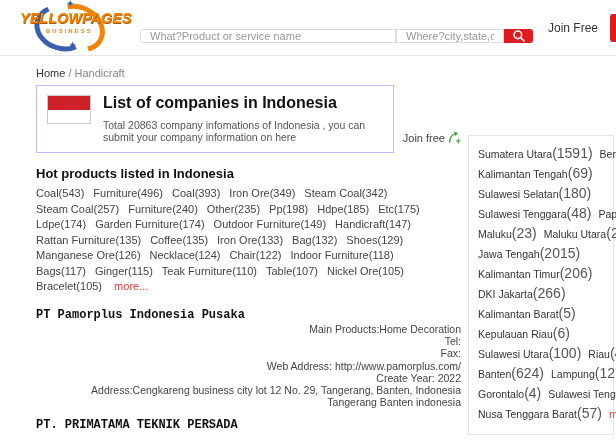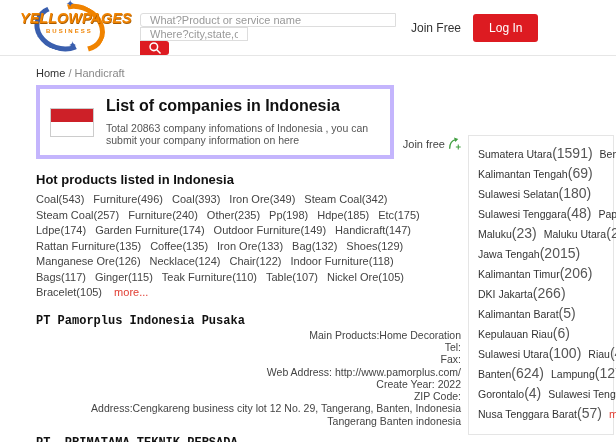--- a/index.html
+++ b/index.html
@@ -31,21 +31,21 @@
     border:5px solid transparent;border-right-color:var(--logo-orange);
     border-top-color:var(--logo-orange);border-radius:50%;transform:rotate(28deg);}
   .logo-text{position:absolute;left:12px;top:9px;font-style:italic;font-weight:bold;
     font-size:14.5px;color:var(--logo-orange);white-space:nowrap;
     text-shadow:0.5px 0.5px 0 #a85b00;}
   .logo-sub{position:absolute;left:38px;top:27px;font-size:6px;font-weight:bold;
     letter-spacing:2px;color:var(--logo-orange);}
   .logo-star-top{position:absolute;left:58px;top:-3px;color:var(--logo-blue);font-size:10px;}
   .logo-star-bot{position:absolute;left:60px;top:38px;color:var(--logo-blue);font-size:11px;}
 
-  .searchbar{display:flex;align-items:flex-start;height:30px;margin-left:6px;flex-shrink:0;flex-direction:column;}
+  .searchbar{display:flex;align-items:flex-end;height:30px;margin-left:6px;flex-shrink:0;}
   .searchbar input{
     border:1px solid #ddd;font-size:11px;padding:0 9px;color:#333;outline:none;
     font-family:"Liberation Sans", sans-serif;
   }
   .searchbar input::placeholder{color:#999;}
   .input-what{width:256px;border-radius:3px 0 0 3px;border-right:none;}
   .input-where{width:108px;border-radius:0;}
   .search-btn{
     width:29px;border:none;background:var(--accent);border-radius:0 3px 3px 0;
     display:flex;align-items:center;justify-content:center;cursor:pointer;flex-shrink:0;
@@ -62,22 +62,22 @@
   .breadcrumb .home{color:#333;}
 
   
   .main{display:flex;padding:6px 0 0 36px;}
   .col-left{width:425px;flex-shrink:0;}
   .col-right{width:146px;margin-left:7px;flex-shrink:0;margin-top:50px;}
 
   
   .title-row{display:flex;align-items:flex-end;}
   .title-box{
-    border:4px solid #c4b5fd;width:402px;padding:7px 10px 9px 10px;
-    display:flex;align-items:center;background:#fff;
+    border:1px solid #c4b5fd;width:402px;padding:7px 10px 9px 10px;
+    display:flex;align-items:flex-start;background:#fff;
   }
   .flag{width:44px;height:29px;border:1px solid #ccc;flex-shrink:0;margin-top:2px;}
   .flag-top{height:50%;background:var(--flag-red);}
   .flag-bottom{height:50%;background:#fff;}
   .title-texts{margin-left:12px;}
   .page-title{font-size:16px;font-weight:bold;color:#111;line-height:1.2;}
   .page-subtitle{font-size:10.5px;color:#555;margin-top:7px;}
   .join-free-side{margin-left:9px;margin-bottom:8px;font-size:11px;color:#444;
     white-space:nowrap;display:flex;align-items:center;gap:3px;}
 
@@ -173,21 +173,20 @@
 
     <div class="company-list">
         <div class="company">
           <a class="company-name">PT Pamorplus Indonesia Pusaka</a>
           <div class="company-details">
             <div class="company-detail-line">Main Products:Home Decoration</div>
             <div class="company-detail-line">Tel:</div>
             <div class="company-detail-line">Fax:</div>
             <div class="company-detail-line">Web Address: http://www.pamorplus.com/</div>
             <div class="company-detail-line">Create Year: 2022</div>
-            <div class="company-detail-line">ZIP Code:</div>
             <div class="company-detail-line">Address:Cengkareng business city lot 12 No. 29, Tangerang, Banten, Indonesia Tangerang Banten indonesia</div>
           </div>
         </div>
         <div class="company">
           <a class="company-name">PT. PRIMATAMA TEKNIK PERSADA</a>
         </div>
       </div>
   </div>
 
   <div class="col-right">

